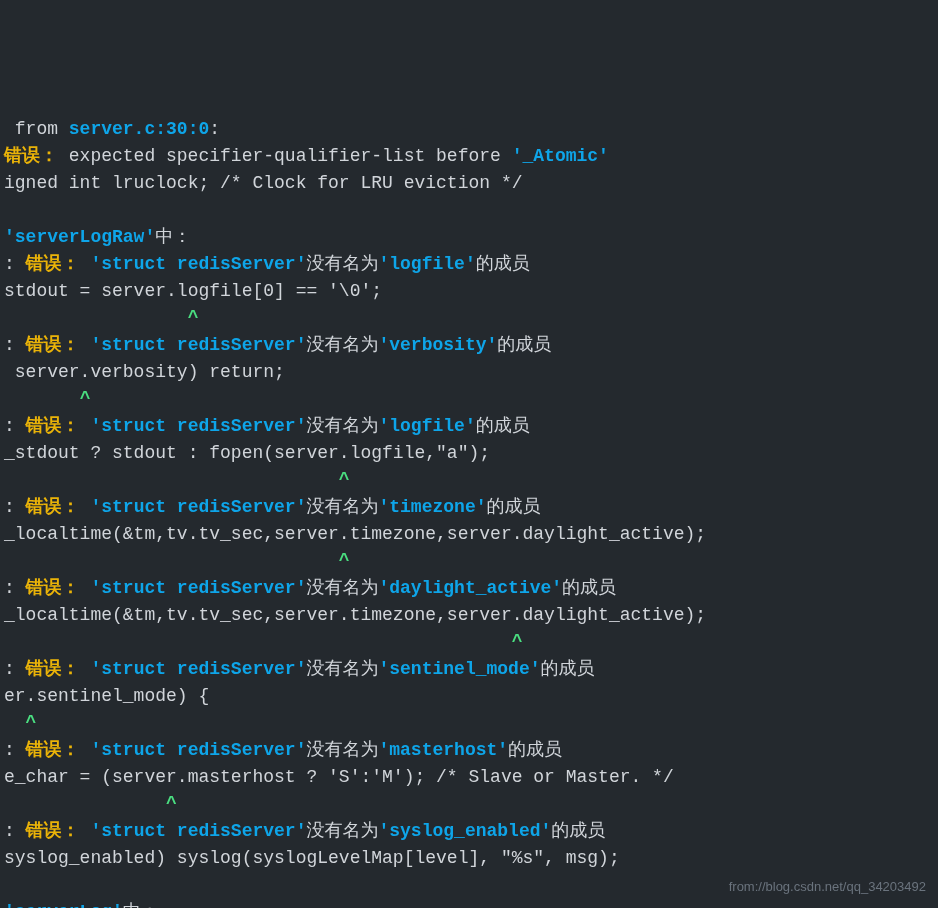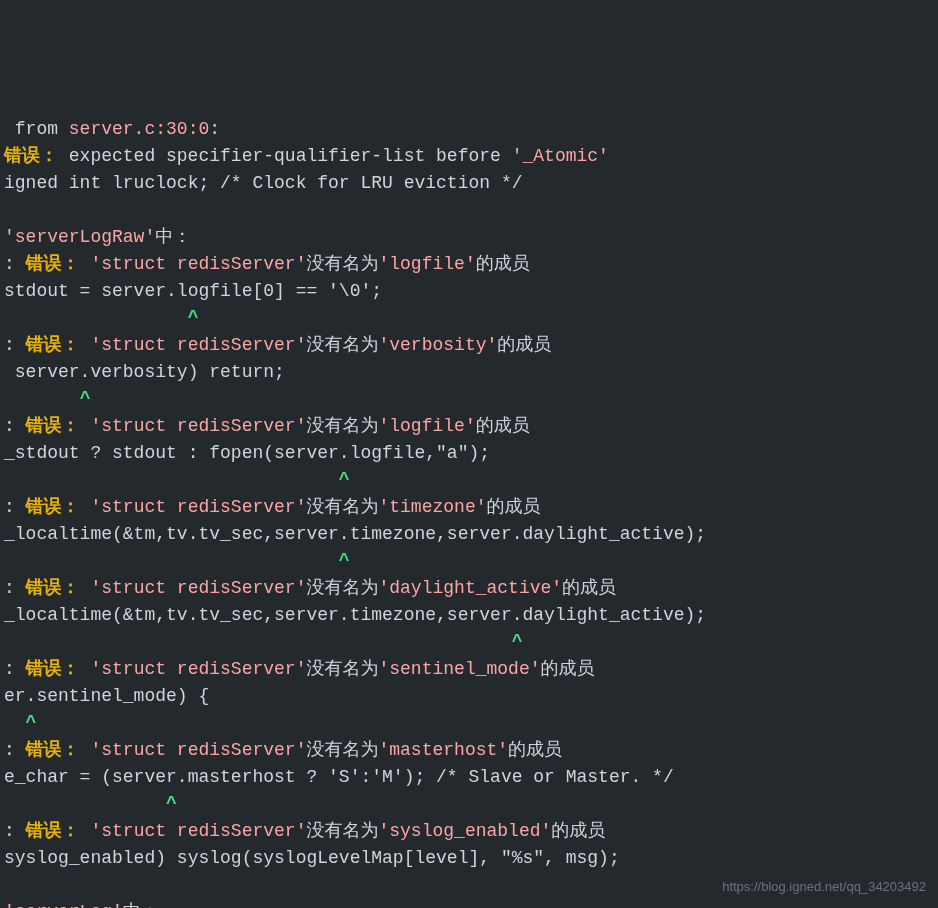--- a/index.html
+++ b/index.html
@@ -10,34 +10,34 @@
     font-size: 18px;
     line-height: 1.5;
     padding: 8px 0;
     width: 938px;
     height: 908px;
     overflow: hidden;
     white-space: pre;
   }
   .line { padding: 0 4px; }
   .err { color: #eab308; font-weight: bold; }
-  .bold { color: #fca5a5; font-weight: normal; }
+  .bold { color: #0ea5e9; font-weight: bold; }
   .caret { color: #4ade80; font-weight: bold; }
   .watermark {
     position: fixed;
     right: 12px;
     bottom: 12px;
     font-size: 13px;
     color: #6a737d;
     font-family: Arial, sans-serif;
     white-space: normal;
   }
 </style>
 </head>
 <body>
 
 
 
 <div id="terminal"><div class="line"><span> from </span><span class="bold">server.c:30:0</span><span>:</span></div><div class="line"><span class="err">错误：</span><span> expected specifier-qualifier-list before </span><span class="bold">'_Atomic'</span></div><div class="line"><span>igned int lruclock; /* Clock for LRU eviction */</span></div><div class="line"><span> </span></div><div class="line"><span class="bold">'serverLogRaw'</span><span>中：</span></div><div class="line"><span>: </span><span class="err">错误：</span><span> </span><span class="bold">'struct redisServer'</span><span>没有名为</span><span class="bold">'logfile'</span><span>的成员</span></div><div class="line"><span>stdout = server.logfile[0] == '\0';</span></div><div class="line"><span>                 </span><span class="caret">^</span></div><div class="line"><span>: </span><span class="err">错误：</span><span> </span><span class="bold">'struct redisServer'</span><span>没有名为</span><span class="bold">'verbosity'</span><span>的成员</span></div><div class="line"><span> server.verbosity) return;</span></div><div class="line"><span>       </span><span class="caret">^</span></div><div class="line"><span>: </span><span class="err">错误：</span><span> </span><span class="bold">'struct redisServer'</span><span>没有名为</span><span class="bold">'logfile'</span><span>的成员</span></div><div class="line"><span>_stdout ? stdout : fopen(server.logfile,"a");</span></div><div class="line"><span>                               </span><span class="caret">^</span></div><div class="line"><span>: </span><span class="err">错误：</span><span> </span><span class="bold">'struct redisServer'</span><span>没有名为</span><span class="bold">'timezone'</span><span>的成员</span></div><div class="line"><span>_localtime(&amp;tm,tv.tv_sec,server.timezone,server.daylight_active);</span></div><div class="line"><span>                               </span><span class="caret">^</span></div><div class="line"><span>: </span><span class="err">错误：</span><span> </span><span class="bold">'struct redisServer'</span><span>没有名为</span><span class="bold">'daylight_active'</span><span>的成员</span></div><div class="line"><span>_localtime(&amp;tm,tv.tv_sec,server.timezone,server.daylight_active);</span></div><div class="line"><span>                                               </span><span class="caret">^</span></div><div class="line"><span>: </span><span class="err">错误：</span><span> </span><span class="bold">'struct redisServer'</span><span>没有名为</span><span class="bold">'sentinel_mode'</span><span>的成员</span></div><div class="line"><span>er.sentinel_mode) {</span></div><div class="line"><span>  </span><span class="caret">^</span></div><div class="line"><span>: </span><span class="err">错误：</span><span> </span><span class="bold">'struct redisServer'</span><span>没有名为</span><span class="bold">'masterhost'</span><span>的成员</span></div><div class="line"><span>e_char = (server.masterhost ? 'S':'M'); /* Slave or Master. */</span></div><div class="line"><span>               </span><span class="caret">^</span></div><div class="line"><span>: </span><span class="err">错误：</span><span> </span><span class="bold">'struct redisServer'</span><span>没有名为</span><span class="bold">'syslog_enabled'</span><span>的成员</span></div><div class="line"><span>syslog_enabled) syslog(syslogLevelMap[level], "%s", msg);</span></div><div class="line"><span> </span></div><div class="line"><span class="bold">'serverLog'</span><span>中：</span></div></div>
-<div class="watermark">https://blog.igned.net/qq_34203492</div>
+<div class="watermark">from://blog.csdn.net/qq_34203492</div>
 
 
 
 
 </body></html>

